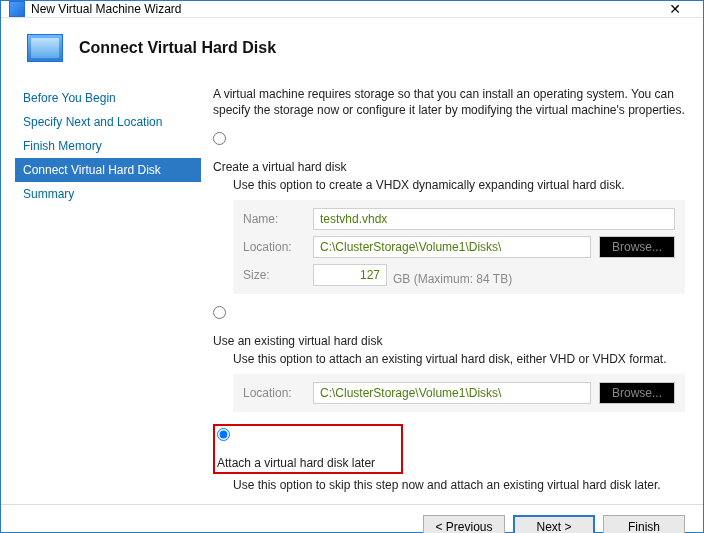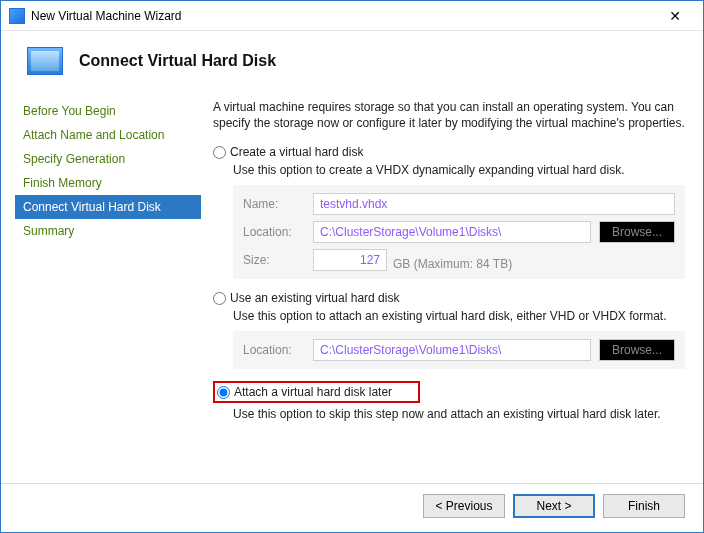--- a/index.html
+++ b/index.html
@@ -8,31 +8,31 @@
 .titlebar { height: 30px; display: flex; align-items: center; padding: 0 8px; border-bottom: 1px solid #e5e5e5; }
 .titlebar-icon { width: 16px; height: 16px; background: linear-gradient(135deg,#4a9eff,#1e6fd9); border: 1px solid #1e6fd9; margin-right: 6px; }
 .titlebar-text { flex: 1; font-size: 12px; color: #000; }
 .close-x { width: 40px; text-align: center; font-size: 14px; color: #000; cursor: pointer; }
 .header { display: flex; align-items: center; padding: 16px 22px 20px 26px; }
 .header-icon { width: 36px; height: 28px; background: linear-gradient(#6fb7ff,#2a7fd4); border: 1px solid #1e6fd9; margin-right: 16px; position: relative; }
 .header-icon::after { content:""; position:absolute; inset:3px; background:linear-gradient(#bfe3ff,#5fa8e8); }
 .header-title { font-size: 16px; font-weight: 600; color: #111; }
 .body { flex: 1; display: flex; padding: 0 18px 0 14px; }
 .nav { width: 186px; padding-top: 4px; }
-.nav-item { padding: 5px 8px; color: #4d7c0f; font-size: 12px; cursor: pointer; }
+.nav-item { padding: 5px 8px; color: #0369a1; font-size: 12px; cursor: pointer; }
 .nav-item.active { background: #2b78c5; color: #fff; }
 .content { flex: 1; padding: 4px 0 0 12px; color: #222; }
 .intro { font-size: 12px; line-height: 1.35; margin-bottom: 14px; }
 .opt { margin-bottom: 12px; }
-.opt-row { display: flex; align-items: center; gap: 4px; }
+.opt-row { display: flex; align-items: flex-start; gap: 15px; flex-direction: column; }
 .opt-row input[type=radio] { width: 13px; height: 13px; margin: 0; }
 .opt-label { font-size: 12px; }
 .opt-desc { font-size: 12px; margin: 4px 0 8px 20px; }
 .form-block { background: #f5f5f5; border: none; margin-left: 20px; padding: 8px 10px; display: grid; grid-template-columns: 62px 1fr auto; row-gap: 6px; column-gap: 8px; align-items:center; color: #8a8a8a; font-size: 12px; }
-.form-block input[type=text] { background: #fff; border: 1px solid #d0d0d0; height: 22px; padding: 0 6px; font-size: 12px; color: #8b5cf6; }
+.form-block input[type=text] { background: #fff; border: 1px solid #d0d0d0; height: 22px; padding: 0 6px; font-size: 12px; color: #4d7c0f; }
 .form-block .size-input { width: 74px; text-align: right; }
 .form-block .browse { width: 76px; height: 22px; background: #000000; border: 1px solid #c8c8c8; font-size: 12px; color: #888; cursor: default; }
 .form-block .maxlbl { color:#8a8a8a; }
 .highlight { display: inline-flex; align-items: center; gap: 6px; border: 2px solid #d40000; padding: 2px 26px 2px 2px; }
 .footer { display: flex; justify-content: flex-end; gap: 8px; padding: 10px 18px 14px; border-top: 1px solid #ddd; }
 .btn { min-width: 82px; height: 24px; background: #e9e9e9; border: 1px solid #adadad; font-size: 12px; cursor: pointer; }
 .btn.primary { background: #e9e9e9; border: 2px solid #2b78c5; }
 </style>
 </head>
 <body>
@@ -44,22 +44,21 @@
   </div>
 
   <div class="header">
     <div class="header-icon"></div>
     <div class="header-title">Connect Virtual Hard Disk</div>
   </div>
 
   <div class="body">
     <div class="nav">
       <div class="nav-item">Before You Begin</div>
-      <div class="nav-item">Attach Name and Location</div>
-      <div class="nav-item">Specify Generation</div>
+      <div class="nav-item">Specify Next and Location</div>
       <div class="nav-item">Finish Memory</div>
       <div class="nav-item active">Connect Virtual Hard Disk</div>
       <div class="nav-item">Summary</div>
     </div>
 
     <div class="content">
       <div class="intro">A virtual machine requires storage so that you can install an operating system. You can specify the storage now or configure it later by modifying the virtual machine's properties.</div>
 
       <div class="opt">
         <label class="opt-row">

